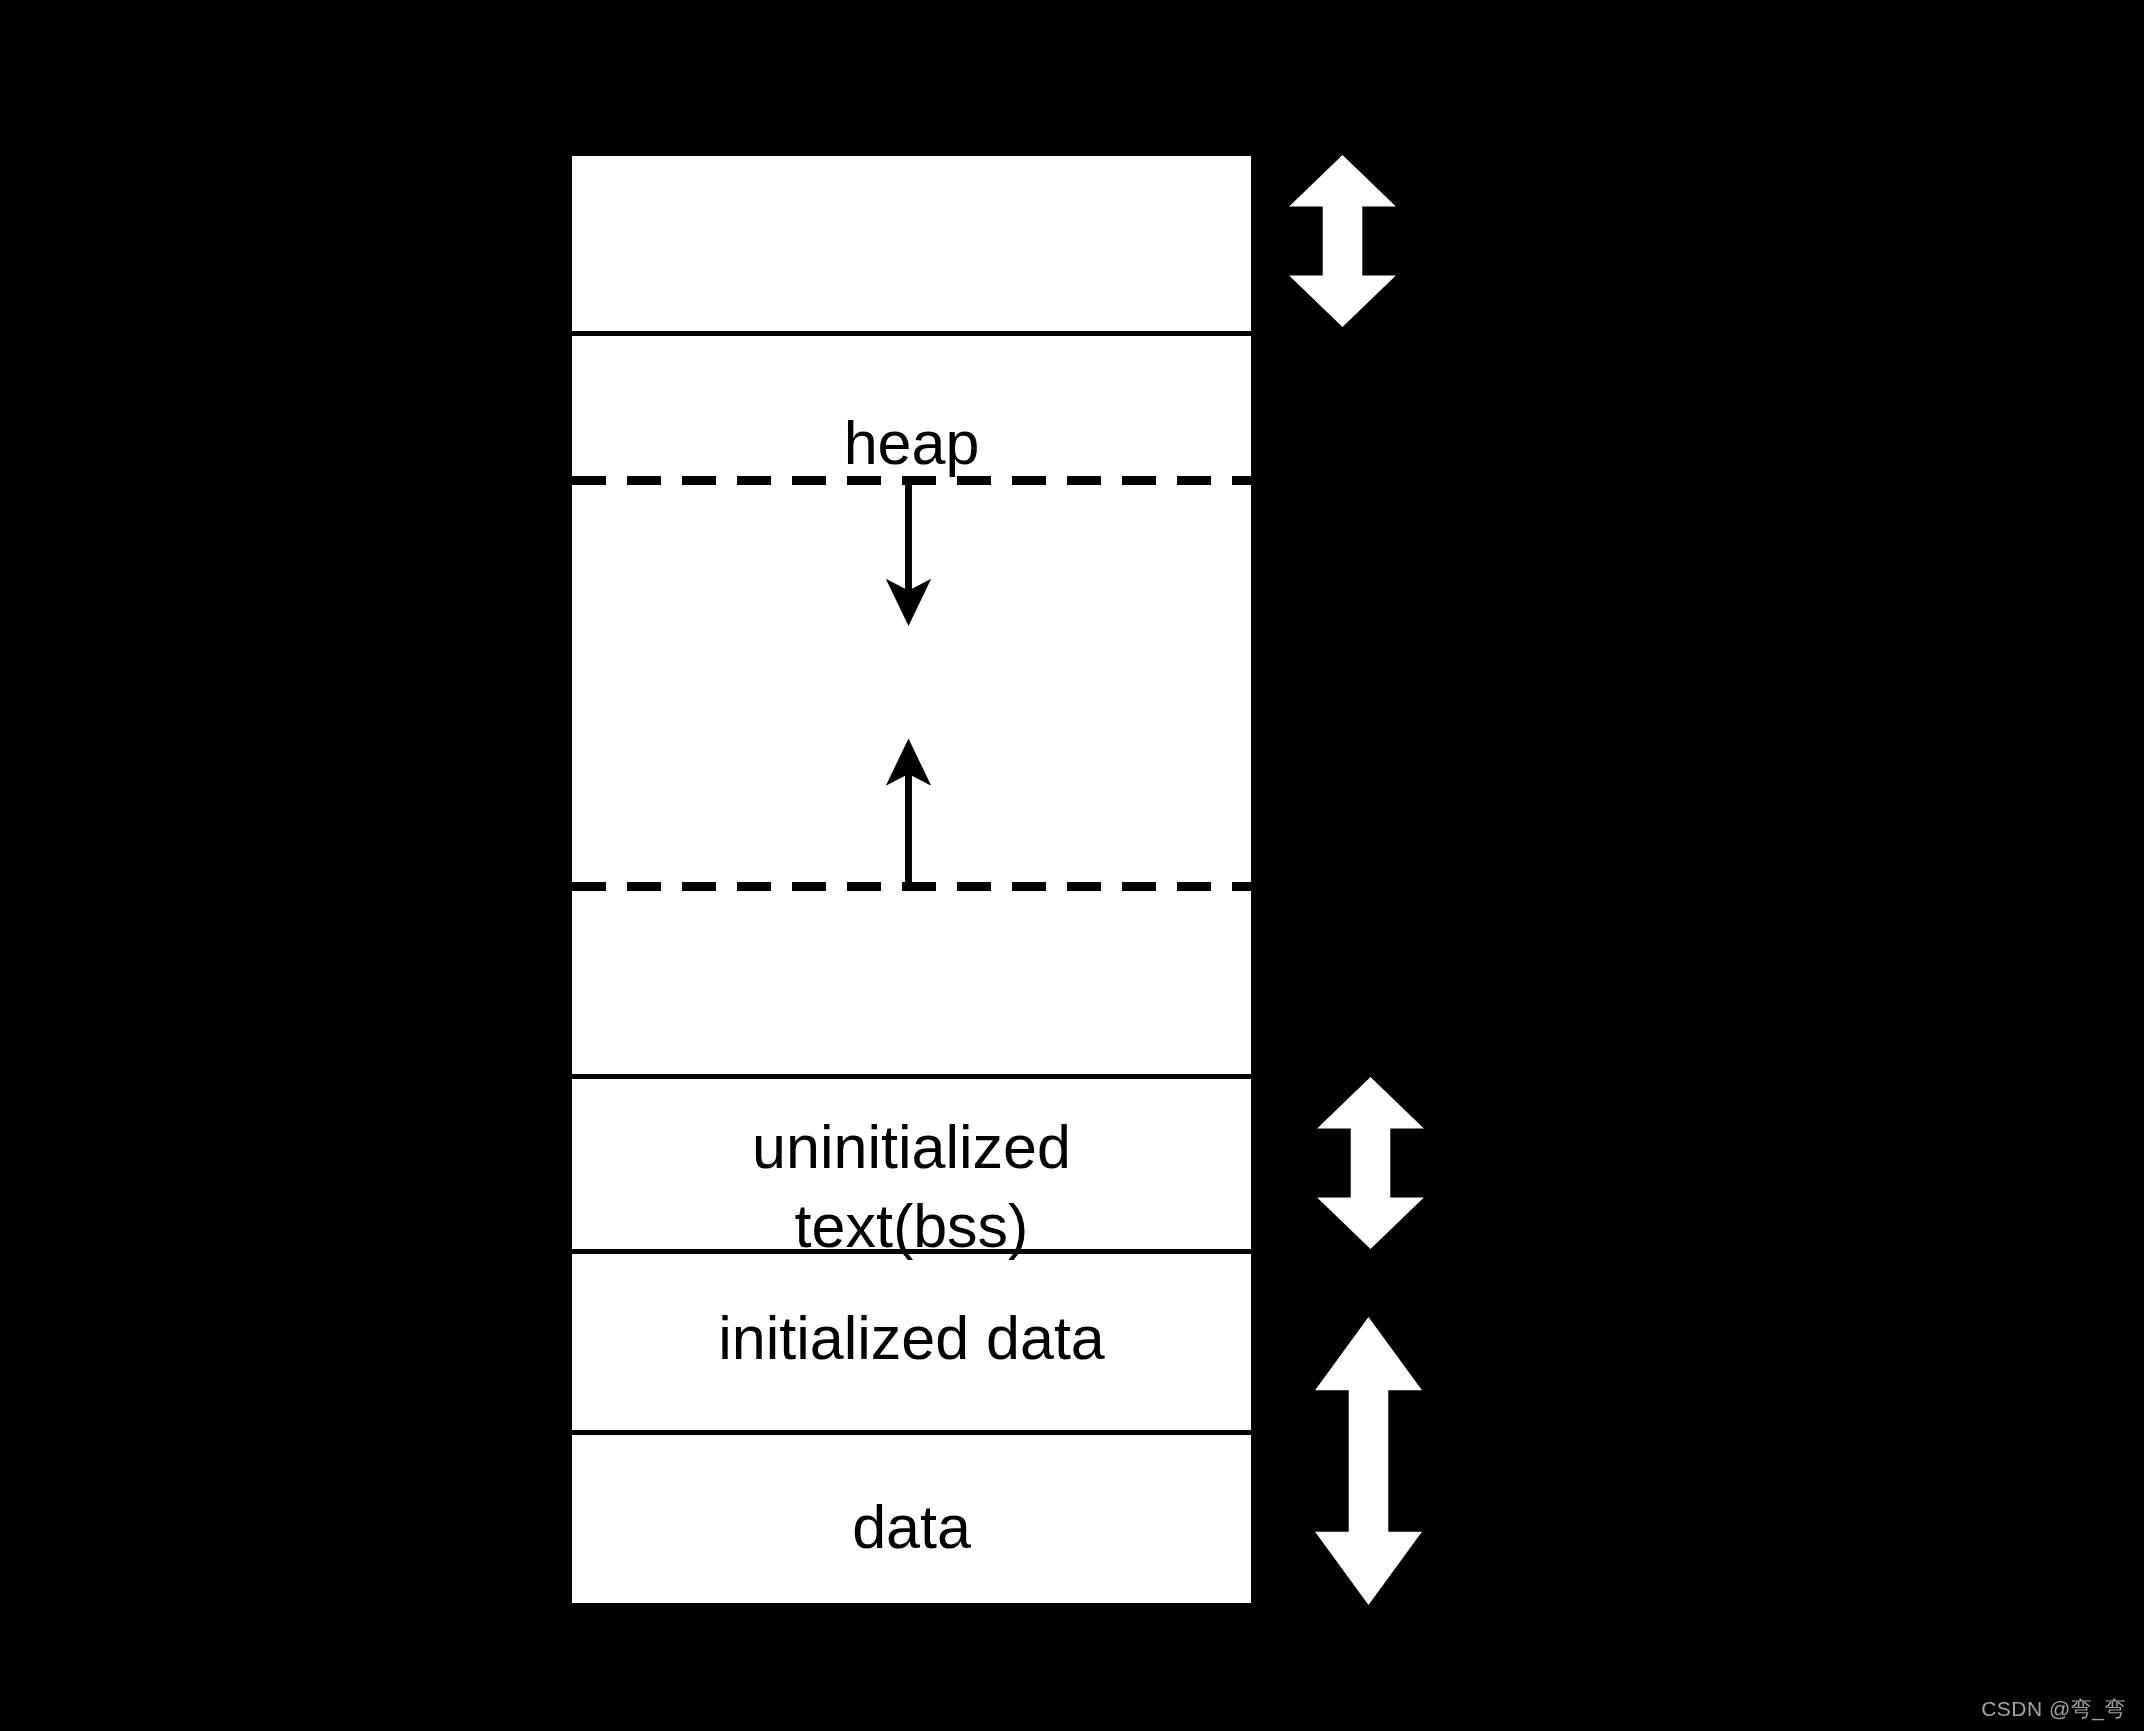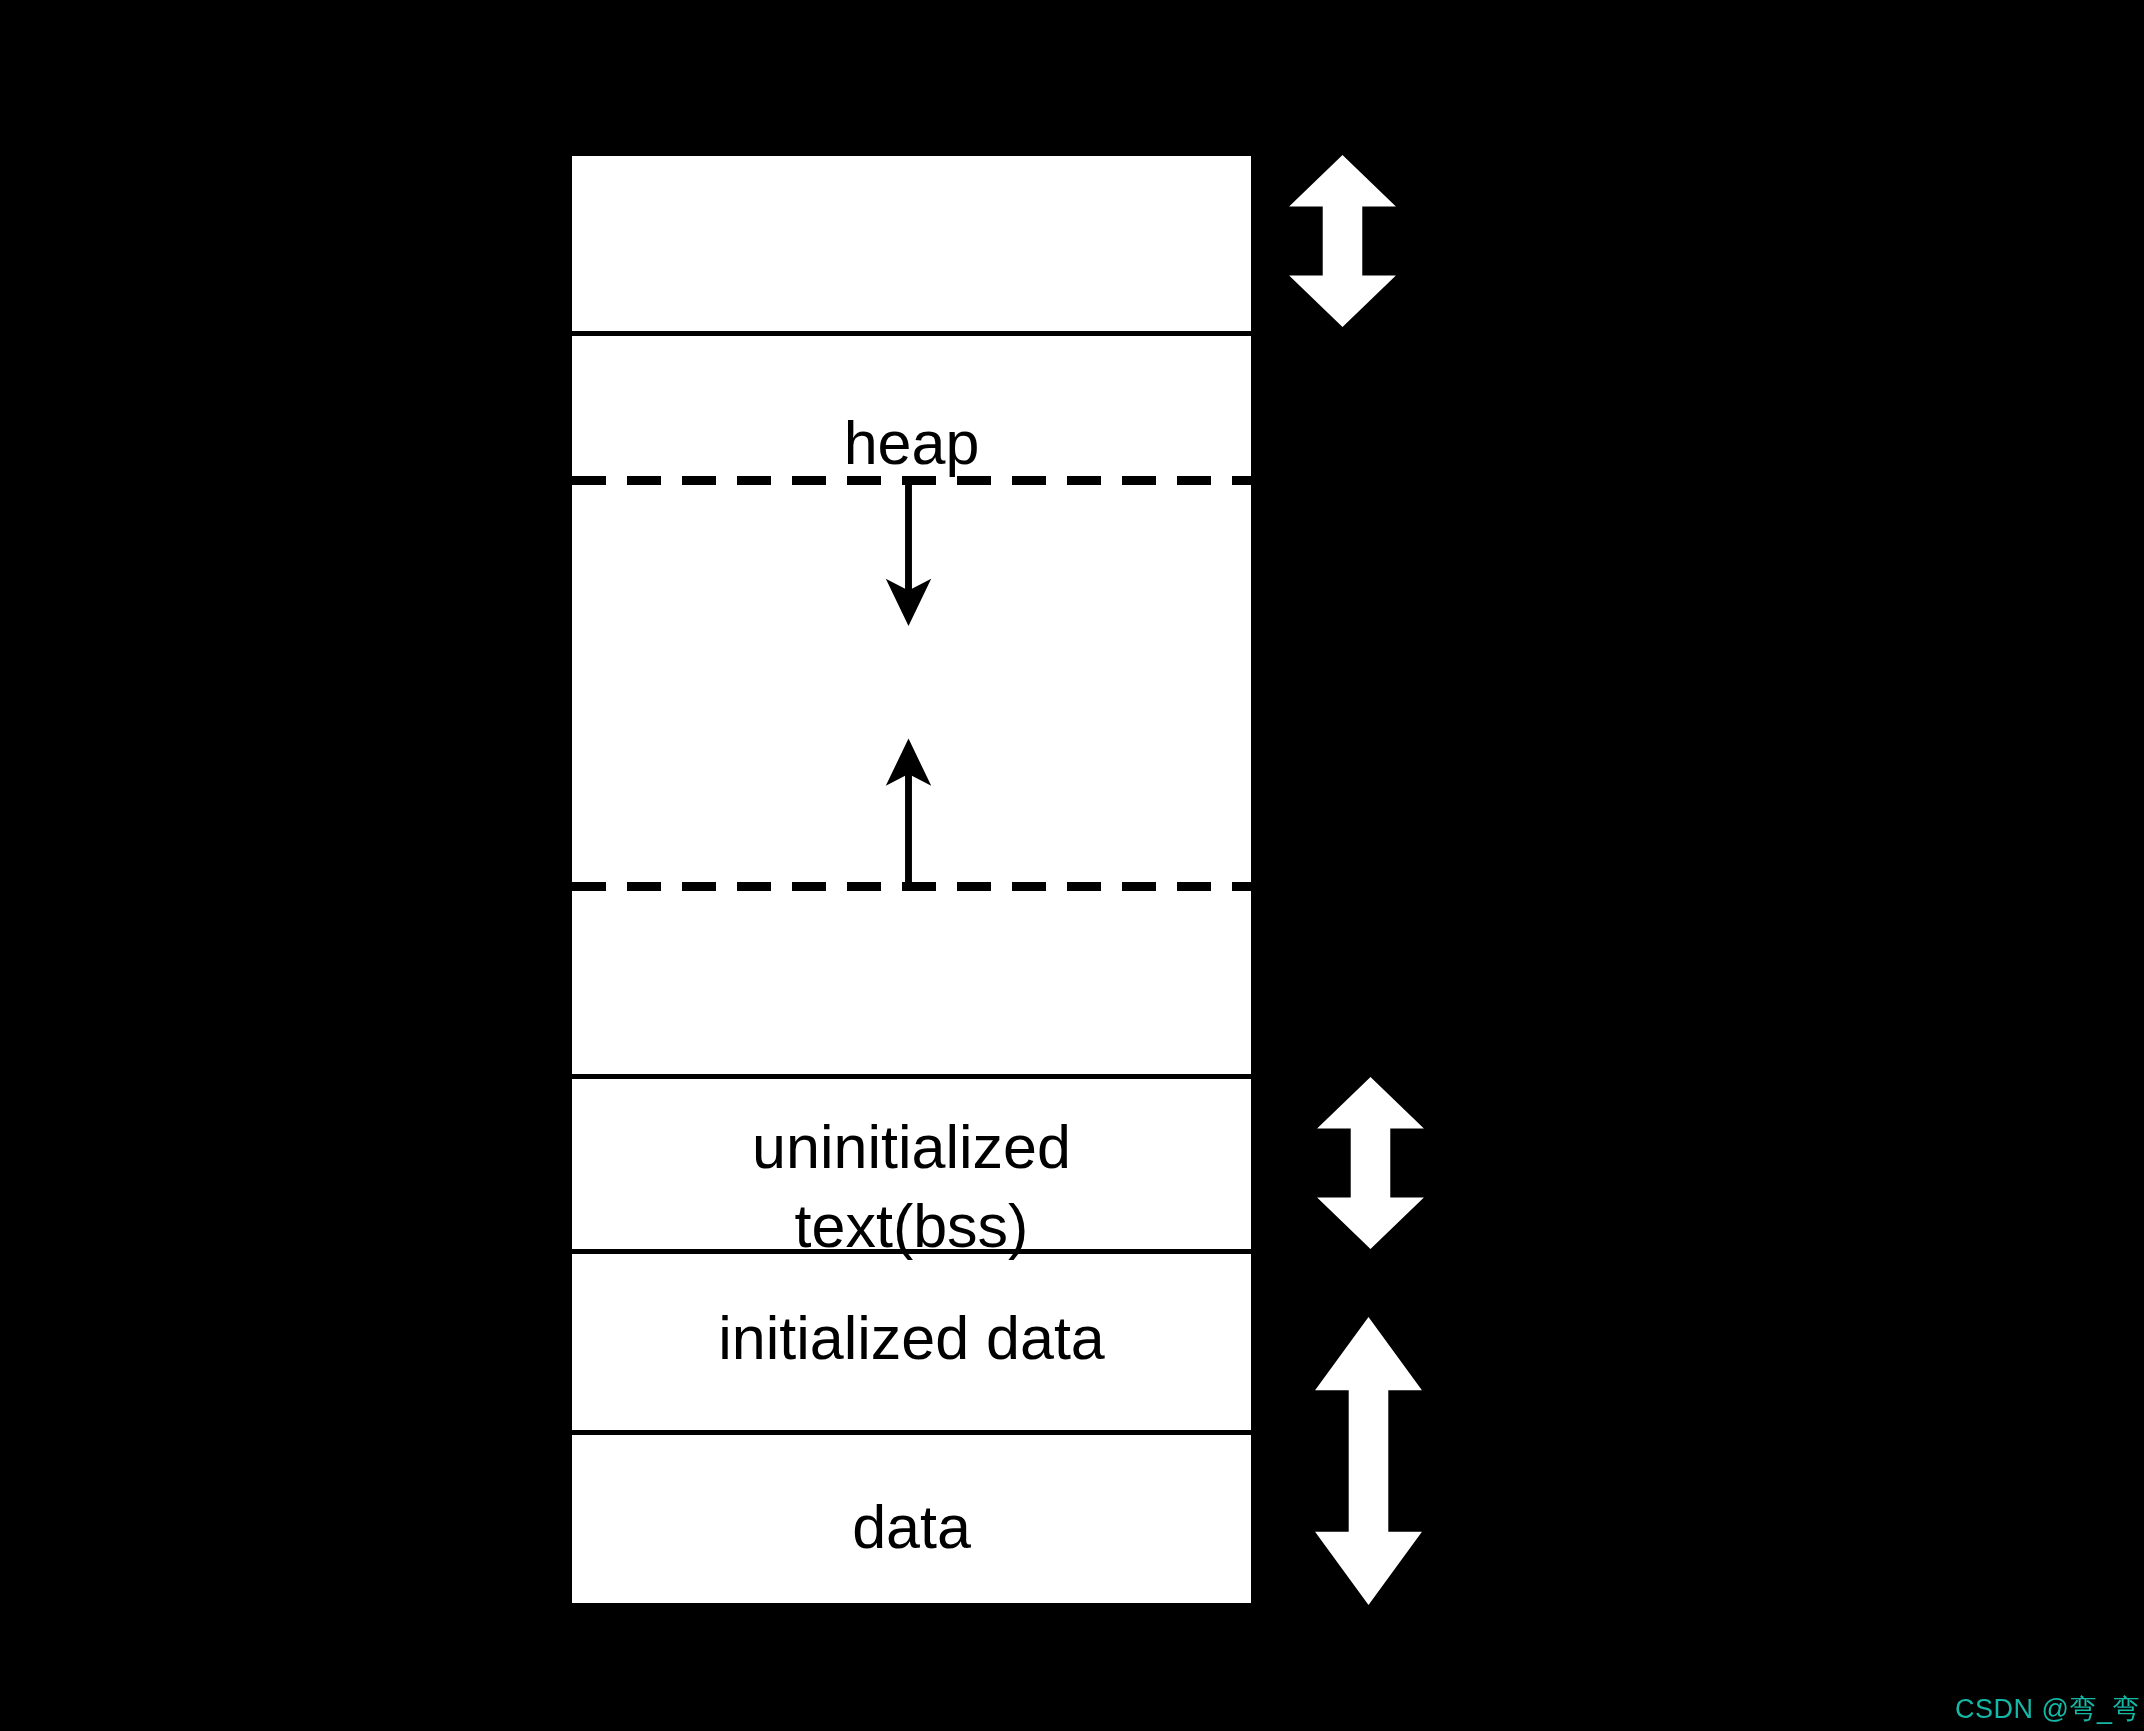--- a/index.html
+++ b/index.html
@@ -75,24 +75,24 @@
 
   
   .outer-arrow {
     position: absolute;
     overflow: visible;
   }
 
   
   .watermark {
     position: absolute;
-    right: 4px;
+    right: 18px;
     bottom: 10px;
-    color: #14b8a6;
-    font-size: 27px;
+    color: #a3a3a3;
+    font-size: 21px;
     line-height: 26px;
     font-family: "Liberation Sans", sans-serif;
     letter-spacing: 0.5px;
     white-space: nowrap;
   }
 </style>
 </head>
 <body>
 
 <div id="canvas">

